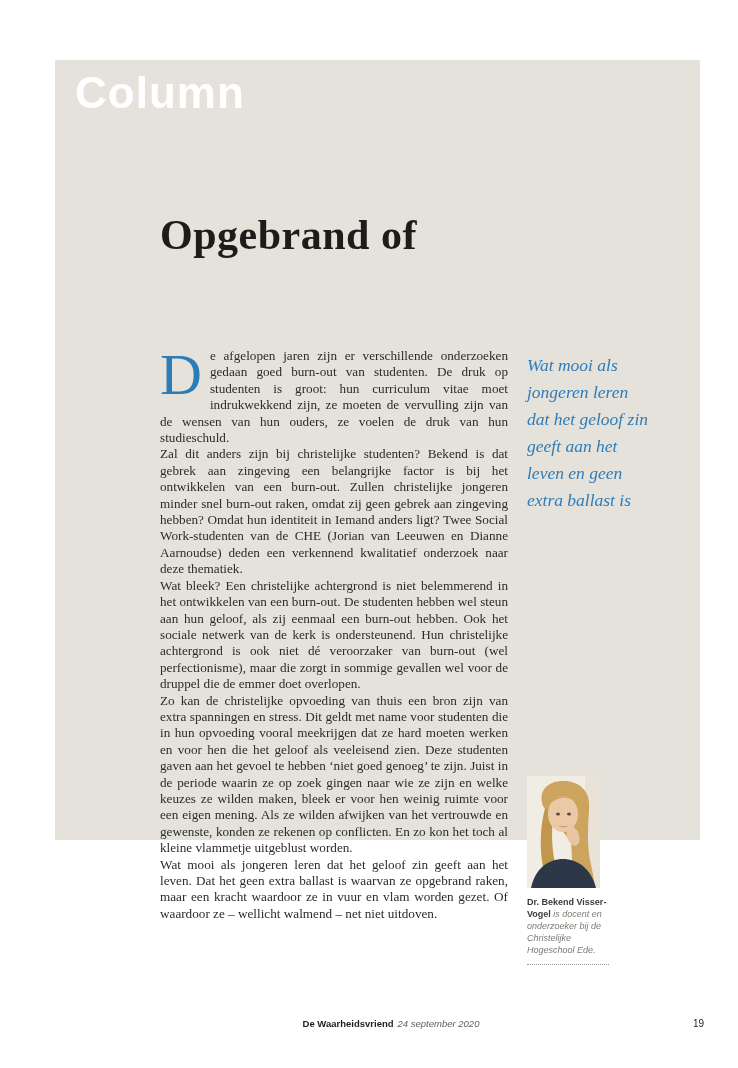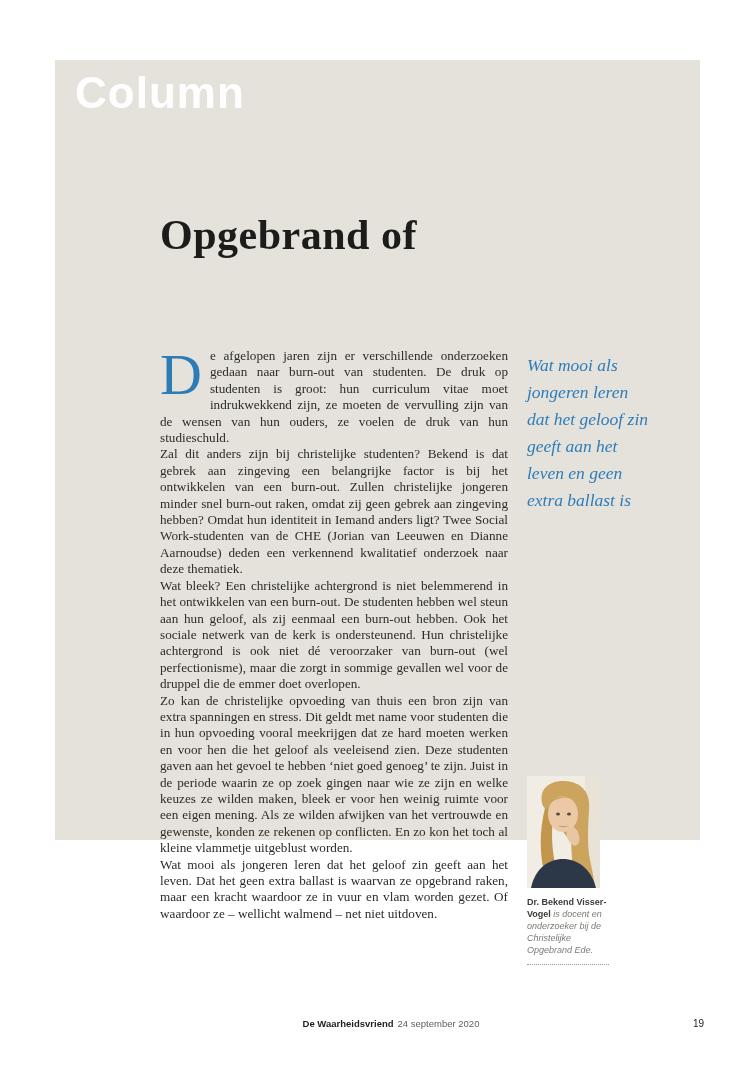--- a/index.html
+++ b/index.html
@@ -101,21 +101,21 @@
   .footer {
     position: absolute;
     left: 0; top: 1018px;
     width: 738px;
     font-family: "Liberation Sans", sans-serif;
     font-size: 9.5px;
     color: #1e1e1c;
   }
   .footer-center { text-align: center; }
   .footer-mag { font-weight: bold; color: #1e1e1c; padding-left: 44px; }
-  .footer-date { color: #60605b; margin-left: 4px; }
+  .footer-date { font-style: italic; color: #60605b; margin-left: 4px; }
   .footer-page {
     position: absolute;
     right: 34px; top: 0;
     font-weight: normal;
     font-size: 10px;
     color: #1e1e1c;
   }
 </style>
 </head>
 <body>
@@ -126,21 +126,21 @@
 
     <div class="col-label">Column</div>
 
     <div class="big-quote">”</div>
 
     <div class="title">
       <div>Opgebrand of</div>
     </div>
 
     <div class="body-col">
-      <p><span class="dropcap">D</span><span>e afgelopen jaren zijn er verschillende onderzoeken gedaan naar burn-out van studenten. De druk op studenten is groot: hun curriculum vitae moet indrukwekkend zijn, ze moeten de vervulling zijn van de wensen van hun ouders, ze voelen de druk van hun studieschuld.</span></p>
+      <p><span class="dropcap">D</span><span>e afgelopen jaren zijn er verschillende onderzoeken gedaan goed burn-out van studenten. De druk op studenten is groot: hun curriculum vitae moet indrukwekkend zijn, ze moeten de vervulling zijn van de wensen van hun ouders, ze voelen de druk van hun studieschuld.</span></p>
       <p class="gap">Zal dit anders zijn bij christelijke studenten? Bekend is dat gebrek aan zingeving een belangrijke factor is bij het ontwikkelen van een burn-out. Zullen christelijke jongeren minder snel burn-out raken, omdat zij geen gebrek aan zingeving hebben? Omdat hun identiteit in Iemand anders ligt? Twee Social Work-studenten van de CHE (Jorian van Leeuwen en Dianne Aarnoudse) deden een verkennend kwalitatief onderzoek naar deze thematiek.</p>
       <p class="gap">Wat bleek? Een christelijke achtergrond is niet belemmerend in het ontwikkelen van een burn-out. De studenten hebben wel steun aan hun geloof, als zij eenmaal een burn-out hebben. Ook het sociale netwerk van de kerk is ondersteunend. Hun christelijke achtergrond is ook niet dé veroorzaker van burn-out (wel perfectionisme), maar die zorgt in sommige gevallen wel voor de druppel die de emmer doet overlopen.</p>
       <p class="gap">Zo kan de christelijke opvoeding van thuis een bron zijn van extra spanningen en stress. Dit geldt met name voor studenten die in hun opvoeding vooral meekrijgen dat ze hard moeten werken en voor hen die het geloof als veeleisend zien. Deze studenten gaven aan het gevoel te hebben ‘niet goed genoeg’ te zijn. Juist in de periode waarin ze op zoek gingen naar wie ze zijn en welke keuzes ze wilden maken, bleek er voor hen weinig ruimte voor een eigen mening. Als ze wilden afwijken van het vertrouwde en gewenste, konden ze rekenen op conflicten. En zo kon het toch al kleine vlammetje uitgeblust worden.</p>
       <p class="gap">Wat mooi als jongeren leren dat het geloof zin geeft aan het leven. Dat het geen extra ballast is waarvan ze opgebrand raken, maar een kracht waardoor ze in vuur en vlam worden gezet. Of waardoor ze – wellicht walmend – net niet uitdoven.</p>
     </div>
 
     <div class="pull-quote">Wat mooi als jongeren leren dat het geloof zin geeft aan het leven en geen extra ballast is</div>
 
     <div class="author-box">
       <svg class="author-photo" viewBox="0 0 73 112" xmlns="http://www.w3.org/2000/svg">
@@ -149,21 +149,21 @@
         <path d="M 16 30 C 10 12 24 4 38 5 C 54 6 64 16 62 34 C 61 52 60 68 63 84 C 65 94 67 102 68 112 L 44 112 C 46 95 45 80 44 66 Z" fill="#cda45e"></path>
         <path d="M 18 32 C 12 56 13 78 17 96 L 30 96 C 24 74 24 52 27 36 Z" fill="#c2964c"></path>
         <ellipse cx="36" cy="38" rx="15" ry="18" fill="#ecc9a6"></ellipse>
         <path d="M 22 30 C 24 18 48 16 52 30 C 50 24 40 20 34 22 C 28 24 23 26 22 30 Z" fill="#cda45e"></path>
         <ellipse cx="31" cy="38" rx="2" ry="1.5" fill="#5a4a3a"></ellipse>
         <ellipse cx="42" cy="38" rx="2" ry="1.5" fill="#5a4a3a"></ellipse>
         <path d="M 31 49 C 34 51 39 51 42 49 C 39 52 34 52 31 49 Z" fill="#b56a5e"></path>
         <ellipse cx="46" cy="60" rx="6" ry="10" fill="#e9c6a2" transform="rotate(-18 46 60)"></ellipse>
         <path d="M 4 112 C 8 92 22 83 36 83 C 50 83 64 92 69 112 Z" fill="#2c3747"></path>
       </svg>
-      <p class="caption"><span class="cap-name">Dr. Bekend Visser-Vogel</span><span class="cap-bio"> is docent en onderzoeker bij de Christelijke Opgebrand Ede.</span></p>
+      <p class="caption"><span class="cap-name">Dr. Bekend Visser-Vogel</span><span class="cap-bio"> is docent en onderzoeker bij de Christelijke Hogeschool Ede.</span></p>
     </div>
 
   </div>
 
   <div class="footer">
     <div class="footer-center">
       <span class="footer-mag">De Waarheidsvriend</span><span class="footer-date">24 september 2020</span>
     </div>
     <span class="footer-page">19</span>
   </div>

